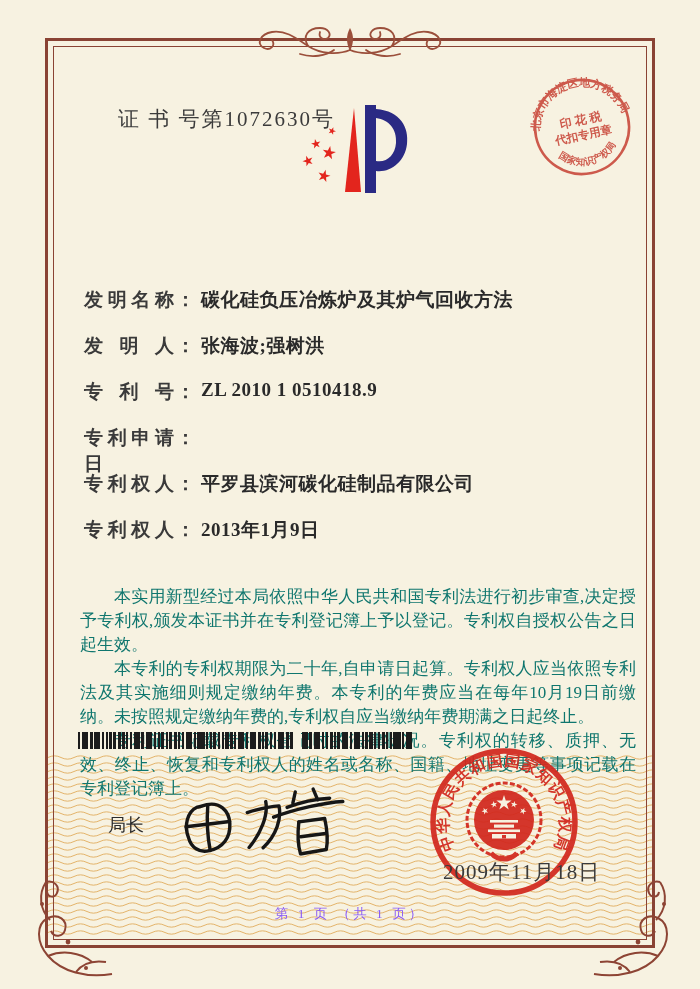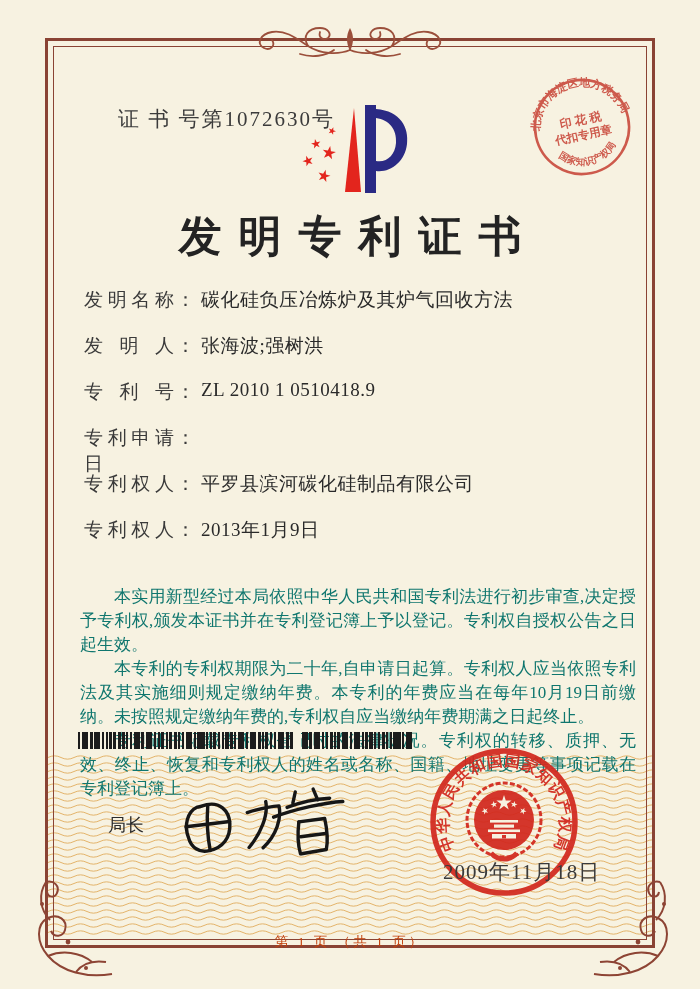--- a/index.html
+++ b/index.html
@@ -8,41 +8,41 @@
     background:#f7f2e1;overflow:hidden;
     font-family:"Liberation Serif","DejaVu Serif",serif;color:#2e2e2e;
   }
   
   .frame-outer{position:absolute;left:45px;top:38px;right:45px;bottom:41px;border:3px solid #8a4334;pointer-events:none;z-index:3;}
   .frame-inner{position:absolute;left:53px;top:46px;right:53px;bottom:49px;border:1px solid #8a4334;pointer-events:none;z-index:3;}
   .cert-number{position:absolute;left:74px;top:105px;font-size:21px;letter-spacing:2px;color:#3b3b3b;z-index:5;margin-left:44px;}
   .logo{position:absolute;left:287px;top:100px;z-index:4;}
   .tax-seal{position:absolute;left:531px;top:76px;opacity:.82;transform:rotate(-12deg);z-index:6;}
   .title{position:absolute;left:0;right:0;top:208px;text-align:center;font-size:43px;font-weight:700;letter-spacing:17px;text-indent:17px;color:#232323;z-index:5;}
-  .fields{position:absolute;left:84px;top:287px;right:60px;z-index:5;}
+  .fields{position:absolute;left:84px;top:287px;right:60px;z-index:5;font-weight:bold;}
   .field-row{height:46px;display:flex;align-items:flex-start;font-size:19px;}
   .field-label{display:inline-block;width:90px;text-align:justify;text-align-last:justify;color:#3a3a3a;}
   .field-colon{margin:0 6px 0 2px;color:#3a3a3a;}
   .field-value{color:#2a2a2a;letter-spacing:.5px;}
   .body-text{position:absolute;left:80px;right:64px;top:585px;font-size:17px;line-height:24px;text-align:justify;color:#0f766e;z-index:5;}
   .body-text p{margin:0;text-indent:2em;}
   .barcode{
     position:absolute;left:78px;top:732px;width:336px;height:17px;z-index:5;
     background-image:
       linear-gradient(90deg,transparent 0 64%,#f7f2e1 64% 66.5%,transparent 66.5%),
       repeating-linear-gradient(90deg,#1c1c1c 0 2px,transparent 2px 4px),
       repeating-linear-gradient(90deg,#1c1c1c 0 1px,transparent 1px 7px),
       repeating-linear-gradient(90deg,transparent 0 5px,#1c1c1c 5px 8px,transparent 8px 13px);
   }
   .band{position:absolute;left:48px;top:754px;width:604px;height:183px;z-index:1;}
   .director-label{position:absolute;left:108px;top:813px;font-size:18px;color:#2b2b2b;z-index:5;}
   .signature{position:absolute;left:168px;top:786px;z-index:5;}
   .main-seal{position:absolute;left:428px;top:746px;opacity:.93;z-index:5;}
   .issue-date{position:absolute;left:443px;top:858px;font-size:21px;letter-spacing:1px;color:#3a3a3a;z-index:7;}
-  .page-info{position:absolute;left:0;right:0;top:905px;text-align:center;font-size:13.5px;letter-spacing:3px;color:#c2410c;z-index:5;margin-top:28px;}
+  .page-info{position:absolute;left:0;right:0;top:905px;text-align:center;font-size:13.5px;letter-spacing:3px;color:#8b5cf6;z-index:5;}
   .ornament{z-index:4;position:absolute;}
   .flourish-left{left:28px;top:878px;}
   .flourish-right{left:590px;top:878px;}
   .top-ornament{left:250px;top:20px;}
 </style>
 </head>
 <body>
 
 <div class="page">
 
@@ -91,21 +91,20 @@
       <textPath href="#taxTop" startOffset="50%" text-anchor="middle">北京市海淀区地方税务局</textPath>
     </text>
     <path id="taxBottom" d="M19.9,72.8 A38,38 0 0 0 82.1,72.8" fill="none"></path>
     <text font-size="9.5" fill="#c5392c" font-family="Liberation Serif, DejaVu Serif, serif" font-weight="bold">
       <textPath href="#taxBottom" startOffset="50%" text-anchor="middle">国家知识产权局</textPath>
     </text>
     <text x="51" y="48" text-anchor="middle" font-size="12" font-weight="bold" fill="#c5392c">印 花 税</text>
     <text x="51" y="63" text-anchor="middle" font-size="11.5" font-weight="bold" fill="#c5392c">代扣专用章</text>
   </svg>
 
-  <div class="title">发明专利证书</div>
 
   <div class="fields">
     <div class="field-row">
       <span class="field-label">发明名称</span>
         <span class="field-colon">：</span>
       <span class="field-value">碳化硅负压冶炼炉及其炉气回收方法</span>
     </div>
     <div class="field-row">
       <span class="field-label">发明人</span>
         <span class="field-colon">：</span>

